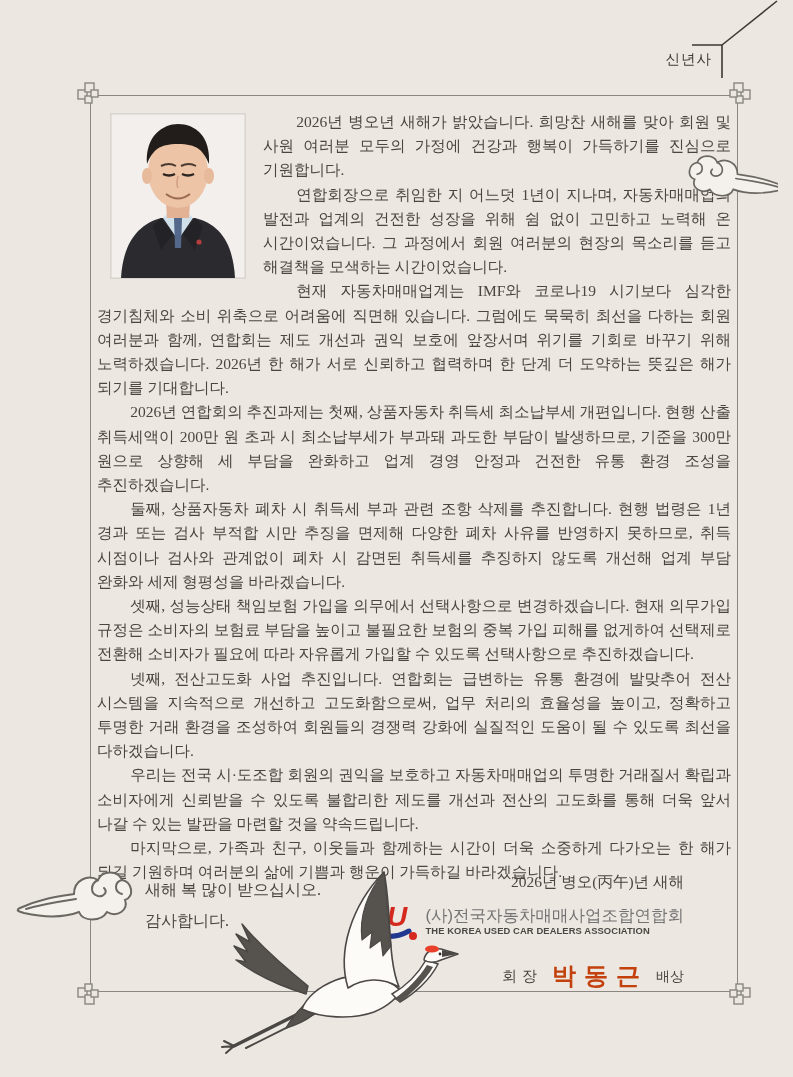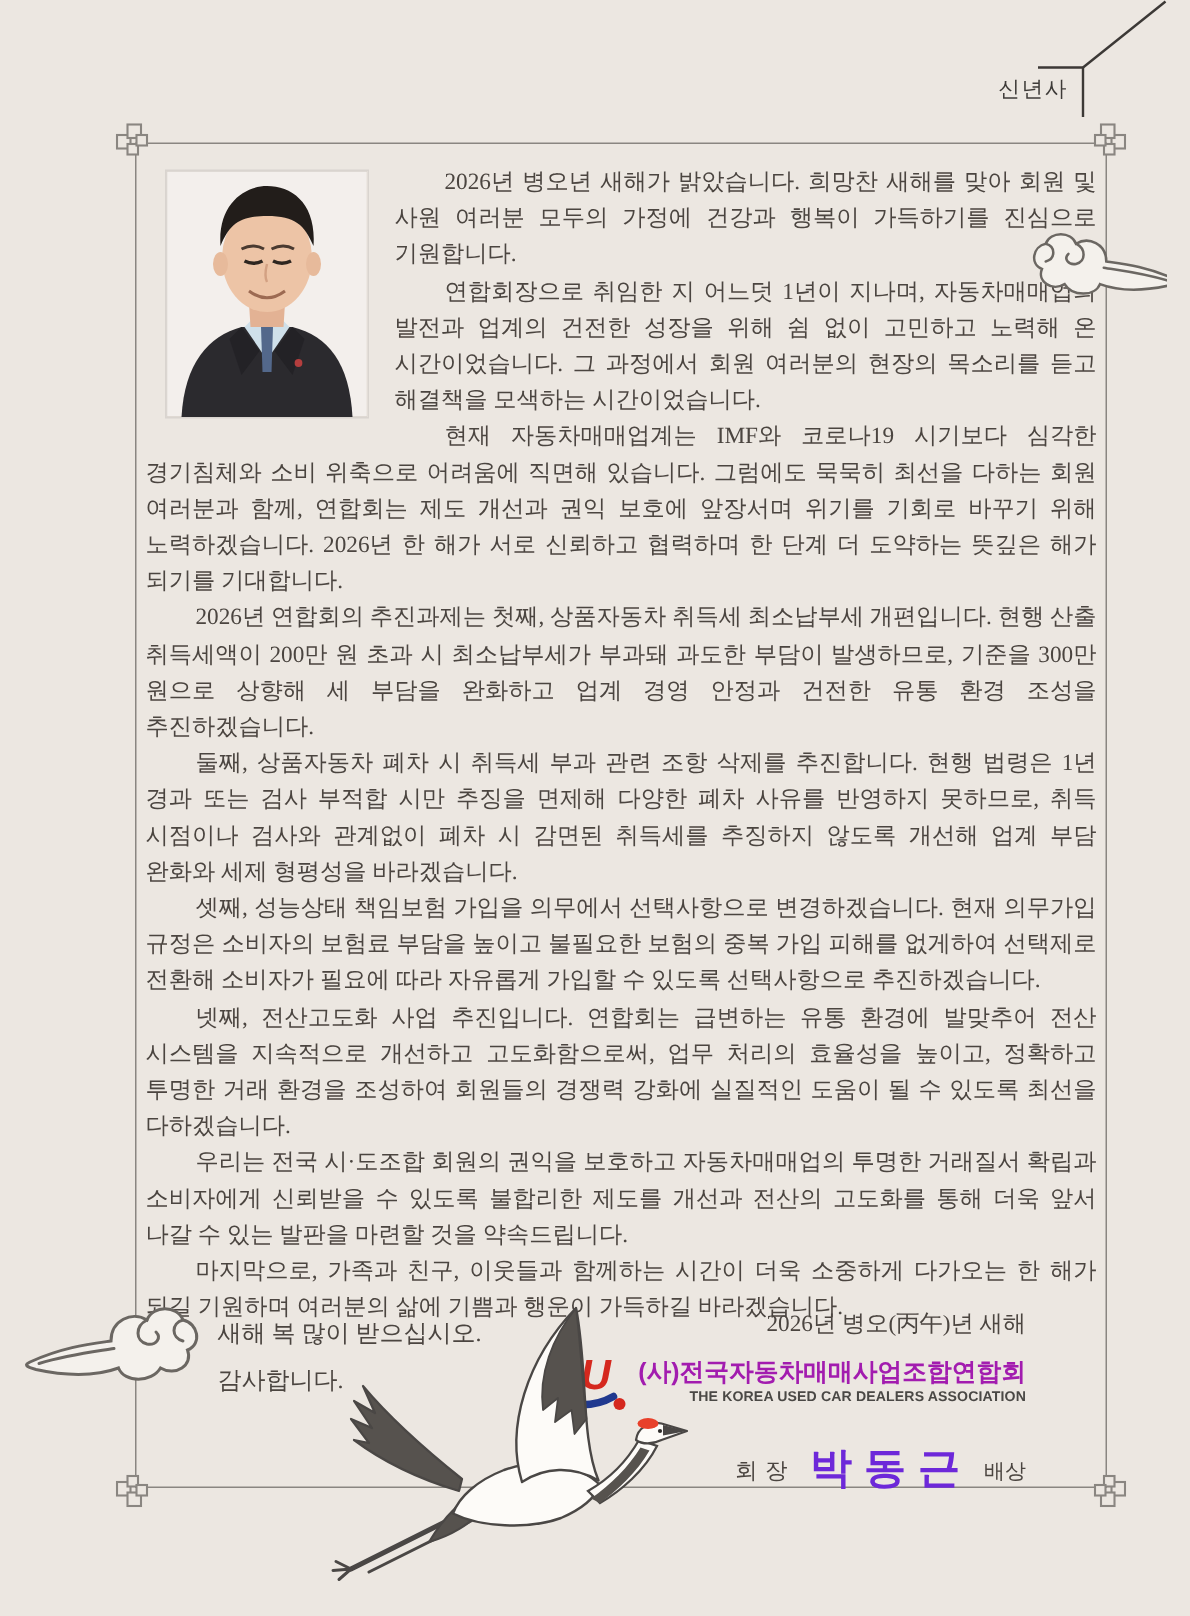--- a/index.html
+++ b/index.html
@@ -32,25 +32,25 @@
   .photo{float:left;width:134px;height:164px;margin:4px 18px 8px 14px;
          box-shadow:0 0 0 1px rgba(0,0,0,0.08);}
 
   
   .closing-left{position:absolute;left:145px;top:874px;z-index:5;font-size:16px;line-height:31px;}
   .closing-right{position:absolute;right:94px;top:872px;z-index:5;text-align:right;}
   .date-line{font-size:15.5px;margin-bottom:7px;}
   .logo-row{display:flex;justify-content:flex-end;align-items:center;gap:7px;}
   .logo-svg{width:56px;height:42px;flex:0 0 auto;}
   .org-text{text-align:left;font-family:"Liberation Sans","DejaVu Sans",sans-serif;}
-  .org-kr{font-size:16.5px;font-weight:bold;color:#a21caf;line-height:19px;}
-  .org-en{font-size:9.4px;font-weight:bold;color:#4a4845;letter-spacing:0.1px;line-height:12px;text-align:right;}
+  .org-kr{font-size:16.5px;font-weight:normal;color:#737373;line-height:19px;}
+  .org-en{font-size:9.4px;font-weight:bold;color:#4a4845;letter-spacing:0.1px;line-height:12px;}
   .sig-line{margin-top:18px;}
   .sig-title{font-size:15px;letter-spacing:5px;vertical-align:3px;}
-  .sig-name{font-size:28px;font-weight:bold;letter-spacing:8px;margin:0 4px 0 6px;color:#6d28d9;}
+  .sig-name{font-size:24px;font-weight:bold;letter-spacing:8px;margin:0 4px 0 6px;color:#c2410c;}
   .sig-honorific{font-size:14px;vertical-align:3px;}
 
   
   .crane{position:absolute;left:200px;top:866px;width:300px;height:206px;z-index:6;}
 </style>
 </head>
 <body>
 
 <div class="page">
 

